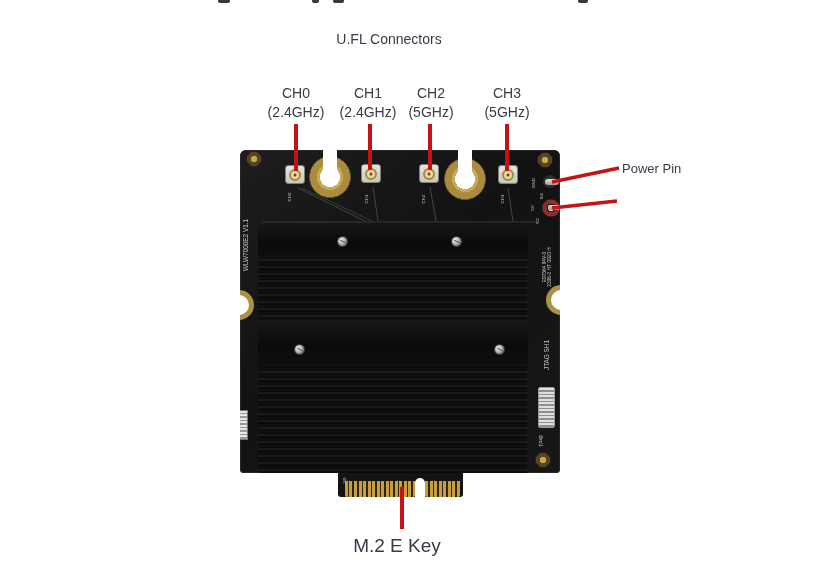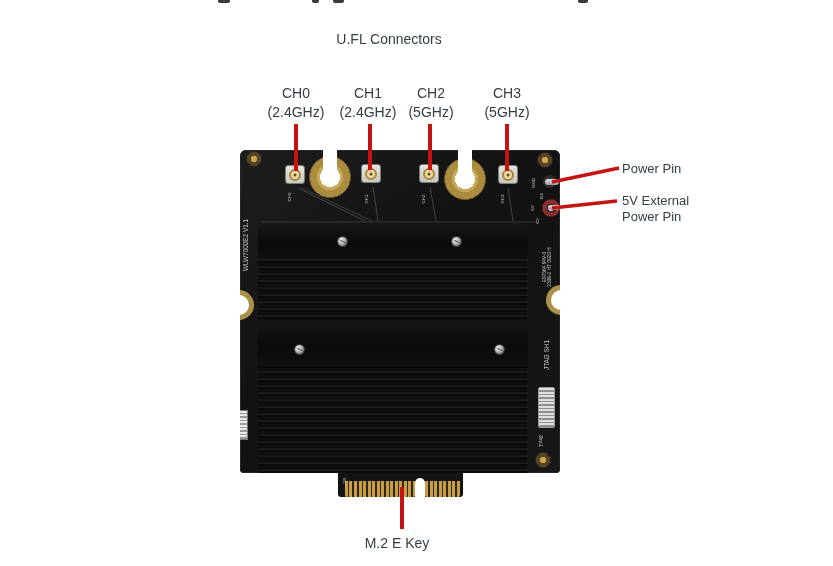--- a/index.html
+++ b/index.html
@@ -7,21 +7,21 @@
            font-family:"Liberation Sans", sans-serif; }
 
   
   .lbl { position:absolute; color:#343c47; z-index:6; }
   .title-lbl   { left:389px; top:31px; transform:translateX(-50%); font-size:14px; white-space:nowrap; }
   .ch-lbl      { top:84px; transform:translateX(-50%); text-align:center; font-size:14px;
                  line-height:19px; white-space:nowrap; }
   .ch0-lbl{left:296px} .ch1-lbl{left:368px} .ch2-lbl{left:431px} .ch3-lbl{left:507px}
   .ground-lbl  { left:622px; top:161px; font-size:13px; white-space:nowrap; }
   .power-lbl   { left:622px; top:193px; font-size:13px; line-height:15.5px; white-space:nowrap; }
-  .m2-lbl      { left:397px; top:535px; transform:translateX(-50%); font-size:14px; white-space:nowrap; }
+  .m2-lbl      { left:397px; top:535px; transform:translateX(-50%); font-size:19px; white-space:nowrap; }
 
   
   .frag { position:absolute; top:0; height:3px; background:#3a3a3a; border-radius:0 0 2px 2px; }
 
   
   .board { position:absolute; left:240px; top:150px; width:320px; height:323px;
            background:linear-gradient(140deg,#1d1d1d,#121212 45%,#171717);
            border-radius:6px 6px 4px 4px; overflow:hidden;
            box-shadow:inset 0 0 0 1px #272727, inset 0 1px 1px rgba(255,255,255,.07); }
 
@@ -133,24 +133,20 @@
   <div class="lbl ch-lbl ch2-lbl">
     <div>CH2</div>
     <div>(5GHz)</div>
   </div>
   <div class="lbl ch-lbl ch3-lbl">
     <div>CH3</div>
     <div>(5GHz)</div>
   </div>
 
   <div class="lbl ground-lbl">Power Pin</div>
-  <div class="lbl power-lbl">
-    <div>5V External</div>
-    <div>Power Pin</div>
-  </div>
   <div class="lbl m2-lbl">M.2 E Key</div>
 
   <div class="board">
 
     <svg class="traces" width="320" height="323">
       <line x1="22" y1="72" x2="298" y2="72" stroke="#383838" stroke-width="1"></line>
       <line x1="58" y1="38" x2="125" y2="71" stroke="#454545" stroke-width="1"></line>
       <line x1="62" y1="38" x2="132" y2="71" stroke="#3b3b3b" stroke-width="1"></line>
       <line x1="133" y1="37" x2="138" y2="71" stroke="#454545" stroke-width="1"></line>
       <line x1="190" y1="37" x2="196" y2="71" stroke="#454545" stroke-width="1"></line>

